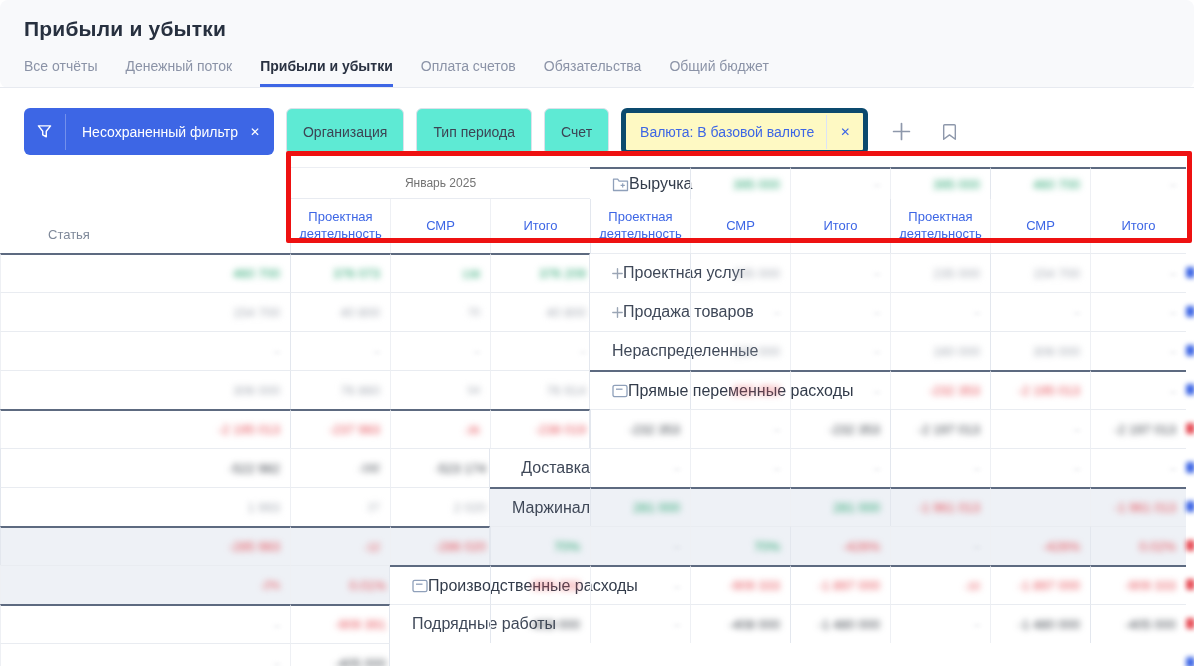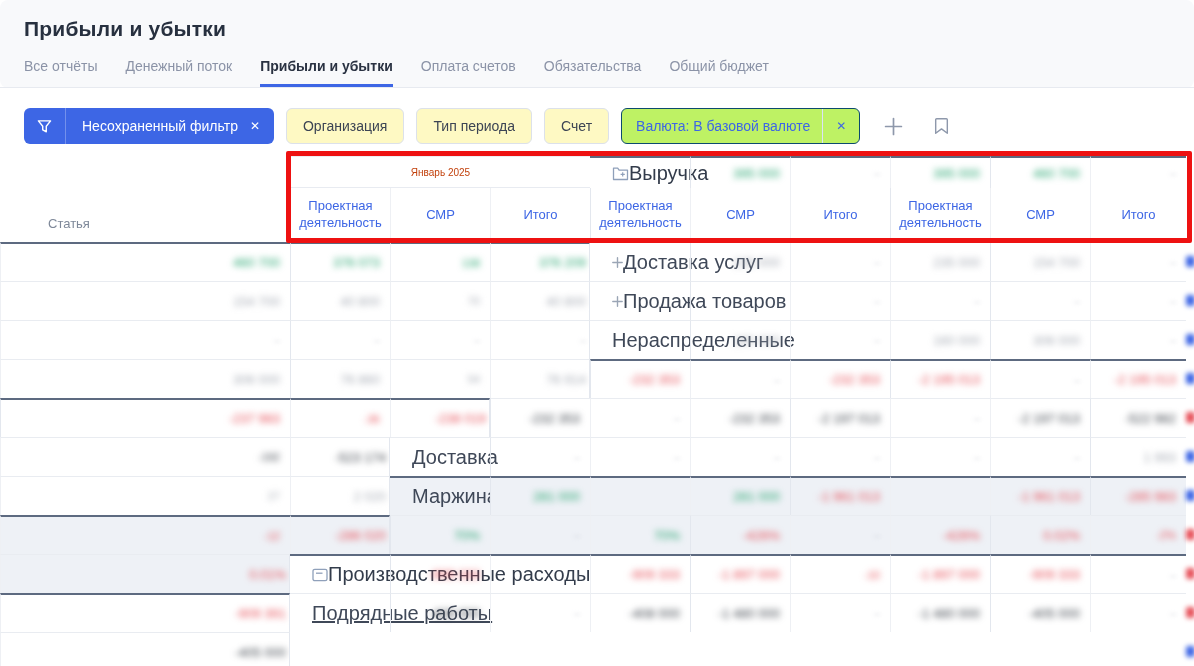--- a/index.html
+++ b/index.html
@@ -10,49 +10,49 @@
   }
   
   .topband{background:#f8f9fb;border-radius:8px;}
   .page-title{margin:0;padding:16px 0 0 24px;font-size:21px;line-height:26px;
     font-weight:700;color:#27303f;letter-spacing:.2px}
   .tabbar{display:flex;gap:28px;padding:16px 24px 0;border-bottom:1px solid #e7eaf0}
   .tab{font-size:14px;color:#8b93a7;padding-bottom:13px;cursor:pointer;white-space:nowrap}
   .tab.active{color:#2a3242;font-weight:700;box-shadow:inset 0 -3px 0 #3d66e5}
   
   .filterbar{display:flex;align-items:center;gap:12px;margin:20px 24px 0;background:#fff}
-  .chip{height:36px;display:flex;align-items:center;border-radius:6px;font-size:14px;
+  .chip{height:47px;display:flex;align-items:center;border-radius:6px;font-size:14px;
     box-sizing:border-box;cursor:pointer;white-space:nowrap}
   .chip.primary{background:#3d66e5;color:#fff}
   .primary .funnel{padding:0 13px;display:flex;align-items:center}
   .primary .pdiv{width:1px;height:36px;background:rgba(255,255,255,.28)}
   .primary .plabel{padding:0 8px 0 16px}
   .primary .pclose{padding:0 14px 0 4px;font-size:12px;line-height:1}
-  .chip.ghost{border:1px solid #dce1ea;background:#fef9c3;color:#3c4454;padding:2px 16px}
-  .chip.currency{border:1px solid #0c4a6e;color:#3d66e5;background:#bef264}
+  .chip.ghost{border:1px solid #dce1ea;background:#5eead4;color:#3c4454;padding:2px 16px}
+  .chip.currency{border:5px solid #0c4a6e;color:#3d66e5;background:#fef9c3}
   .currency .clabel{padding:0 12px 0 14px}
   .currency .cdiv{width:1px;height:34px;background:#dbe3f7}
   .currency .cclose{padding:0 13px;font-size:12px;line-height:1;color:#3d66e5}
   .iconbtn{display:flex;align-items:center;justify-content:center;width:30px;height:30px;
     margin-left:6px;cursor:pointer;background:none;border:none;padding:0}
   
   .tablewrap{position:relative;margin-top:12px}
   .grid{display:grid;grid-template-columns:290px repeat(8,100px) 96px;
     grid-template-rows:32px 54px;grid-auto-rows:39px}
   .grid > div{box-sizing:border-box}
   .article-head{grid-row:1/3;grid-column:1;display:flex;align-items:flex-end;
     padding:0 0 11px 48px;color:#7e8899;font-size:13px}
   .mh{grid-row:1;display:flex;align-items:center;justify-content:center;
-    color:#c2410c;font-size:10px;border-bottom:1px solid #e8ebf1;
+    color:#737373;font-size:12px;border-bottom:1px solid #e8ebf1;
     border-left:1px solid #e3e7ee;border-top:1px solid #eceef3}
   .sh{grid-row:2;display:flex;align-items:center;justify-content:center;text-align:center;
     color:#3d66e5;font-size:13px;line-height:1.3;border-left:1px solid #eef0f4;padding:0 4px}
   .gs{border-left-color:#e3e7ee !important}
   .lc{display:flex;align-items:center;padding-left:22px;border-top:1px solid #e9ecf1;
-    font-size:20px;color:#3f4858;cursor:default}
+    font-size:16px;color:#3f4858;cursor:default}
   .lc .ic{width:26px;display:flex;align-items:center;color:#98a2b3;font-size:15px;line-height:1}
   .lc.group{color:#333c4b;font-weight:500}
   .dc{display:flex;align-items:center;justify-content:flex-end;padding-right:10px;
     border-top:1px solid #e9ecf1;border-left:1px solid #eef0f4;font-size:13px}
   .dc.last{border-right:1px solid #e3e7ee;padding-right:3px;overflow:hidden}
   .sec{border-top:2px solid #5d6a80 !important}
   .hl{background:#eef1f6}
   .v{filter:blur(3px);white-space:nowrap}
   .v.g{color:#27a570}.v.r{color:#e7515a}.v.gy{color:#a8adb6}.v.d{color:#41474f}
   .v.sm{font-size:11px}
@@ -164,21 +164,21 @@
       </div>
       <div class="dc last sec">
         <div class="v g">376 209</div>
       </div>
       <div class="lc">
         <div class="ic">
           <svg width="11" height="11" viewBox="0 0 11 11">
             <path d="M5.5 .8v9.4M.8 5.5h9.4" stroke="#9aa5b5" stroke-width="1.4" stroke-linecap="round"></path>
           </svg>
         </div>
-        <div style="white-space: nowrap;">Доставка услуг</div>
+        <div style="white-space: nowrap;">Проектная услуг</div>
       </div>
       <div class="dc gs">
         <div class="v gy">235 000</div>
       </div>
       <div class="dc">
         <div class="v t">–</div>
       </div>
       <div class="dc">
         <div class="v gy">235 000</div>
       </div>
@@ -258,20 +258,29 @@
         <div class="v gy">306 000</div>
       </div>
       <div class="dc gs">
         <div class="v gy">76 860</div>
       </div>
       <div class="dc">
         <div class="v gy sm">54</div>
       </div>
       <div class="dc last">
         <div class="v gy">76 914</div>
+      </div>
+      <div class="lc group sec">
+        <div class="ic">
+          <svg width="16" height="14" viewBox="0 0 16 14">
+            <rect x="1" y="1.3" width="14" height="11.4" rx="1.8" fill="none" stroke="#8fa0ba" stroke-width="1.3"></rect>
+            <path d="M4 5.2h6.5" stroke="#8fa0ba" stroke-width="1.3"></path>
+          </svg>
+        </div>
+        <div style="white-space: nowrap;">Прямые переменные расходы</div>
       </div>
       <div class="dc gs sec">
         <div class="v r">-232 353</div>
       </div>
       <div class="dc sec">
         <div class="v t">–</div>
       </div>
       <div class="dc sec">
         <div class="v r">-232 353</div>
       </div>
@@ -436,21 +445,21 @@
         <div class="v r">-909 333</div>
       </div>
       <div class="dc sec">
         <div class="v t">–</div>
       </div>
       <div class="dc last sec">
         <div class="v r">-909 391</div>
       </div>
       <div class="lc">
         <div class="ic"></div>
-        <div style="white-space: nowrap; text-decoration: underline;">Подрядные работы</div>
+        <div style="white-space: nowrap;">Подрядные работы</div>
       </div>
       <div class="dc gs">
         <div class="v d">-408 000</div>
       </div>
       <div class="dc">
         <div class="v t">–</div>
       </div>
       <div class="dc">
         <div class="v d">-408 000</div>
       </div>

